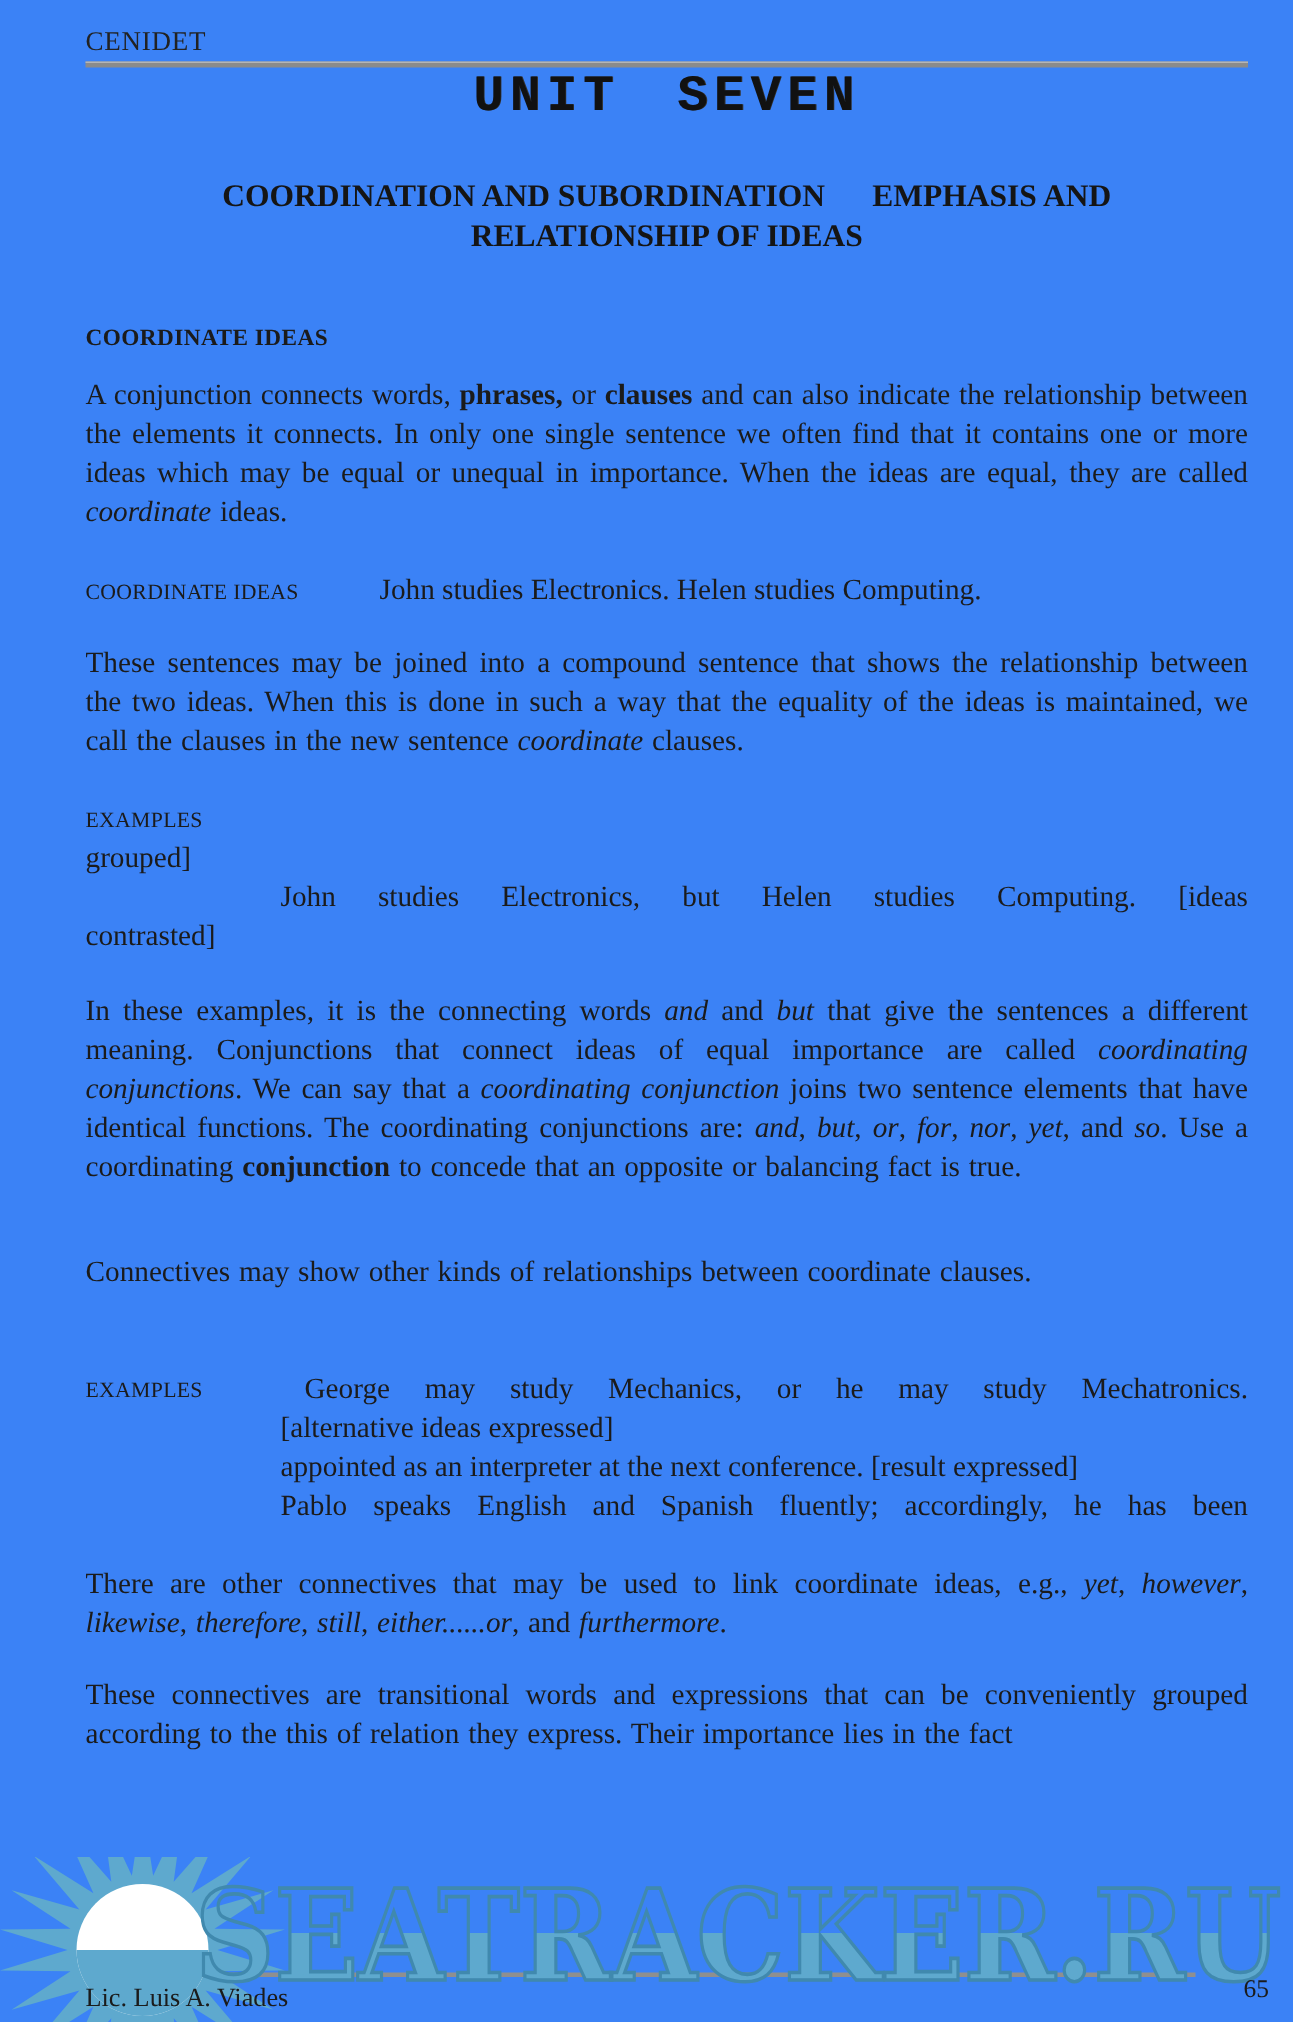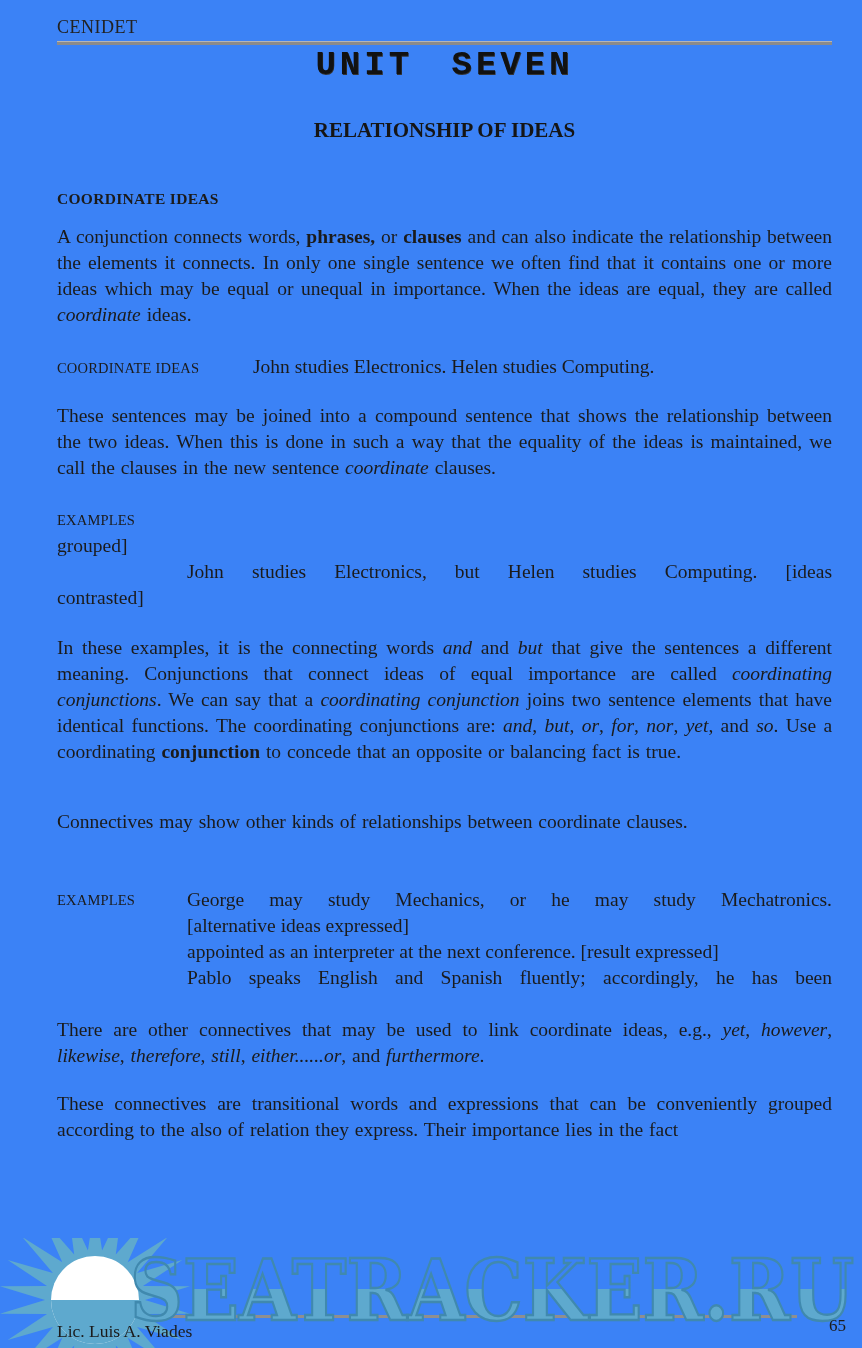--- a/index.html
+++ b/index.html
@@ -88,21 +88,21 @@
   .small-label {
     font-size: 14.5px;
     letter-spacing: 0.2px;
     flex: 0 0 auto;
   }
   .sample-row .small-label { width: 196px; }
 
   
   .examples-block { margin-top: 26px; font-size: 19.5px; line-height: 26px; }
   .examples-block.second { margin-top: 52px; }
-  .ex-row { display: flex; align-items: flex-end; }
+  .ex-row { display: flex; align-items: flex-end; gap: 16px; }
   .ex-row .small-label { width: 130px; }
   .ex-body { flex: 1 1 auto; }
   .stretch { text-align: justify; text-align-last: justify; white-space: nowrap; }
   .plainline { white-space: nowrap; }
   .indent130 { padding-left: 130px; }
 
   
   .watermark-svg {
     position: absolute;
     left: 0;
@@ -145,20 +145,21 @@
 
 <div class="page">
   <div class="content">
 
     <div class="header-brand">CENIDET</div>
     <div class="header-rule"></div>
 
     <div class="unit-title">UNIT SEVEN</div>
 
     <div class="subtitle">
+      <div>COORDINATION AND SUBORDINATION  EMPHASIS AND</div>
       <div>RELATIONSHIP OF IDEAS</div>
     </div>
 
     <div class="section-heading">COORDINATE IDEAS</div>
 
     <p class="para p-intro"><span class="seg-n">A conjunction connects words, </span><span class="seg-b">phrases,</span><span class="seg-n"> or </span><span class="seg-b">clauses</span><span class="seg-n"> and can also indicate the relationship between the elements it connects. In only one single sentence we often find that it contains one or more ideas which may be equal or unequal in importance. When the ideas are equal, they are called </span><span class="seg-i">coordinate</span><span class="seg-n"> ideas.</span></p>
 
     <div class="sample-row">
       <span class="small-label">COORDINATE IDEAS</span>
       <span>John studies Electronics. Helen studies Computing.</span>
@@ -184,21 +185,21 @@
         <span class="small-label">EXAMPLES</span>
         <div class="ex-body stretch">George may study Mechanics, or he may study Mechatronics.</div>
       </div>
       <div class="indent130 plainline">[alternative ideas expressed]</div>
       <div class="indent130 plainline">appointed as an interpreter at the next conference. [result expressed]</div>
       <div class="indent130 stretch">Pablo speaks English and Spanish fluently; accordingly, he has been</div>
     </div>
 
     <p class="para p-other"><span class="seg-n">There are other connectives that may be used to link coordinate ideas, e.g., </span><span class="seg-i">yet</span><span class="seg-n">, </span><span class="seg-i">however</span><span class="seg-n">, </span><span class="seg-i">likewise</span><span class="seg-n">, </span><span class="seg-i">therefore</span><span class="seg-n">, </span><span class="seg-i">still</span><span class="seg-n">, </span><span class="seg-i">either......or</span><span class="seg-n">, and </span><span class="seg-i">furthermore</span><span class="seg-n">.</span></p>
 
-    <p class="para p-transitional">These connectives are transitional words and expressions that can be conveniently grouped according to the also of relation they express. Their importance lies in the fact</p>
+    <p class="para p-transitional">These connectives are transitional words and expressions that can be conveniently grouped according to the this of relation they express. Their importance lies in the fact</p>
 
   </div>
 
   <svg class="watermark-svg" viewBox="0 0 862 112" xmlns="http://www.w3.org/2000/svg">
     <defs>
       <linearGradient id="wm-grad" gradientUnits="userSpaceOnUse" x1="0" y1="0" x2="0" y2="112">
         <stop offset="0" stop-color="#ffffff" stop-opacity="0"></stop>
         <stop offset="0.455" stop-color="#ffffff" stop-opacity="0"></stop>
         <stop offset="0.455" stop-color="#5ea9ce"></stop>
         <stop offset="1" stop-color="#5ea9ce"></stop>

